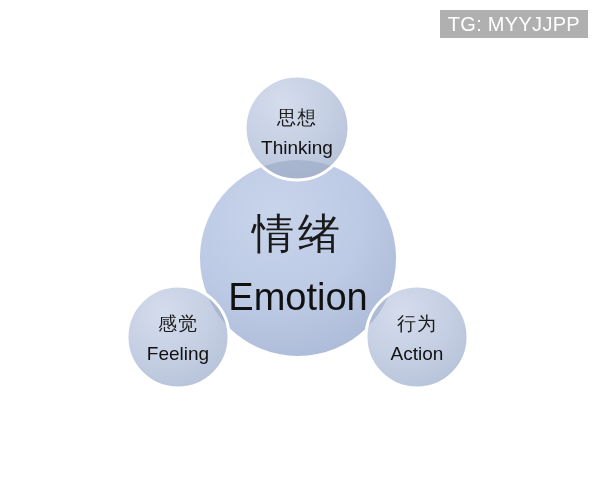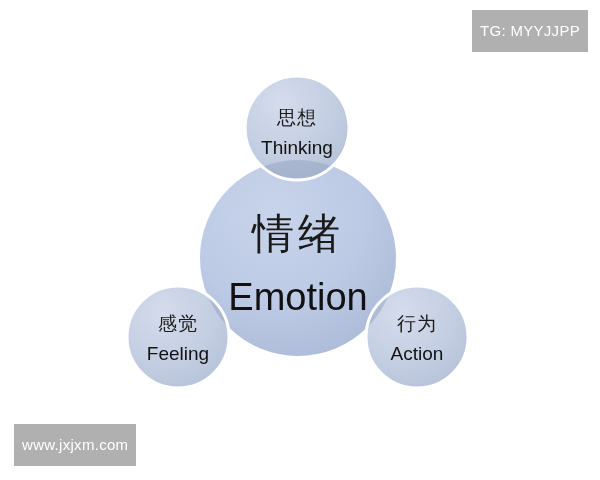--- a/index.html
+++ b/index.html
@@ -48,24 +48,24 @@
     letter-spacing: 1px;
   }
   .node-en {
     font-size: 19px;
   }
   .watermark {
     position: absolute;
     background: #b0b0b0;
     color: #ffffff;
     font-family: "Liberation Sans", "DejaVu Sans", sans-serif;
-    font-size: 15px;
+    font-size: 20px;
     line-height: 28px;
     height: 28px;
-    padding: 7px 8px;
+    padding: 0 8px;
     white-space: nowrap;
     letter-spacing: 0.3px;
   }
   #watermark-top-right {
     right: 12px;
     top: 10px;
   }
   #watermark-bottom-left {
     left: 14px;
     bottom: 14px;
@@ -145,15 +145,14 @@
         </g>
       </g>
       <circle cx="417" cy="337" r="51" fill="none" stroke="#ffffff" stroke-width="3"></circle>
       <text class="cn-label node-cn" x="417" y="330" text-anchor="middle">行为</text>
       <text class="en-label node-en" x="417" y="360" text-anchor="middle">Action</text>
     </g>
   </svg>
 
   <div class="watermark" id="watermark-top-right">TG: MYYJJPP</div>
 
-  <div class="watermark" id="watermark-bottom-left">www.jxjxm.com</div>
 
 </div>
 
 </body></html>

